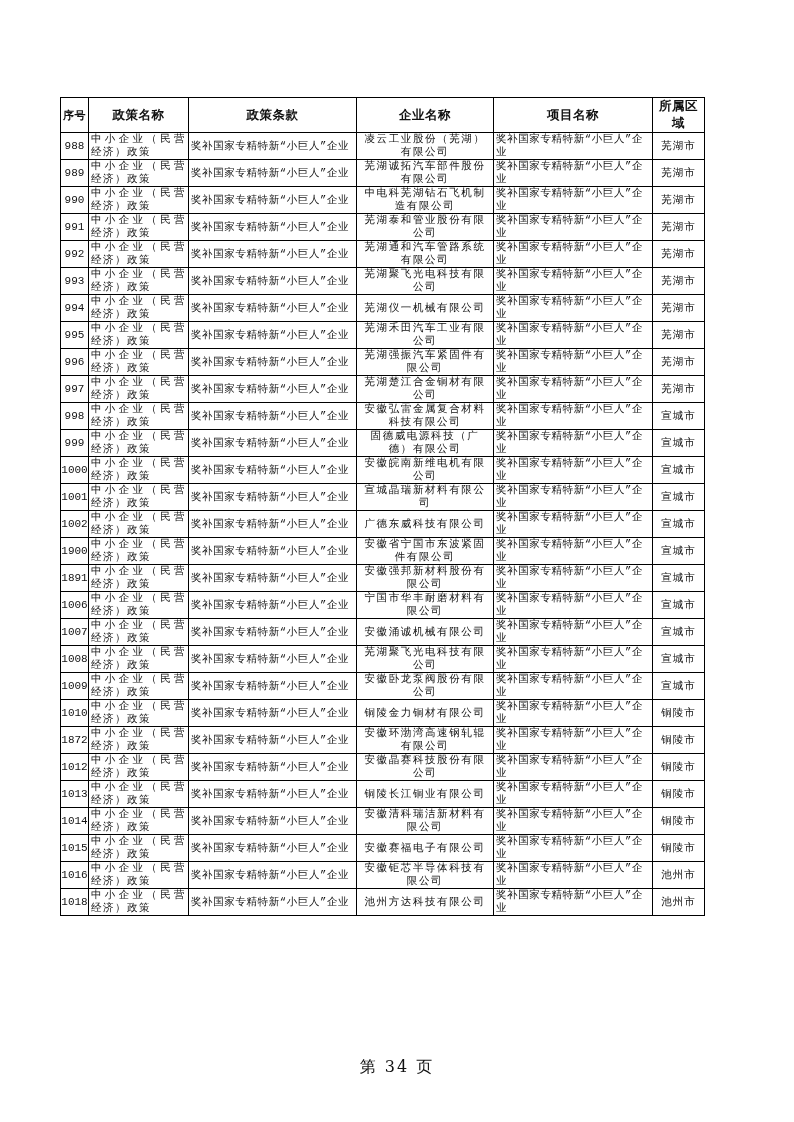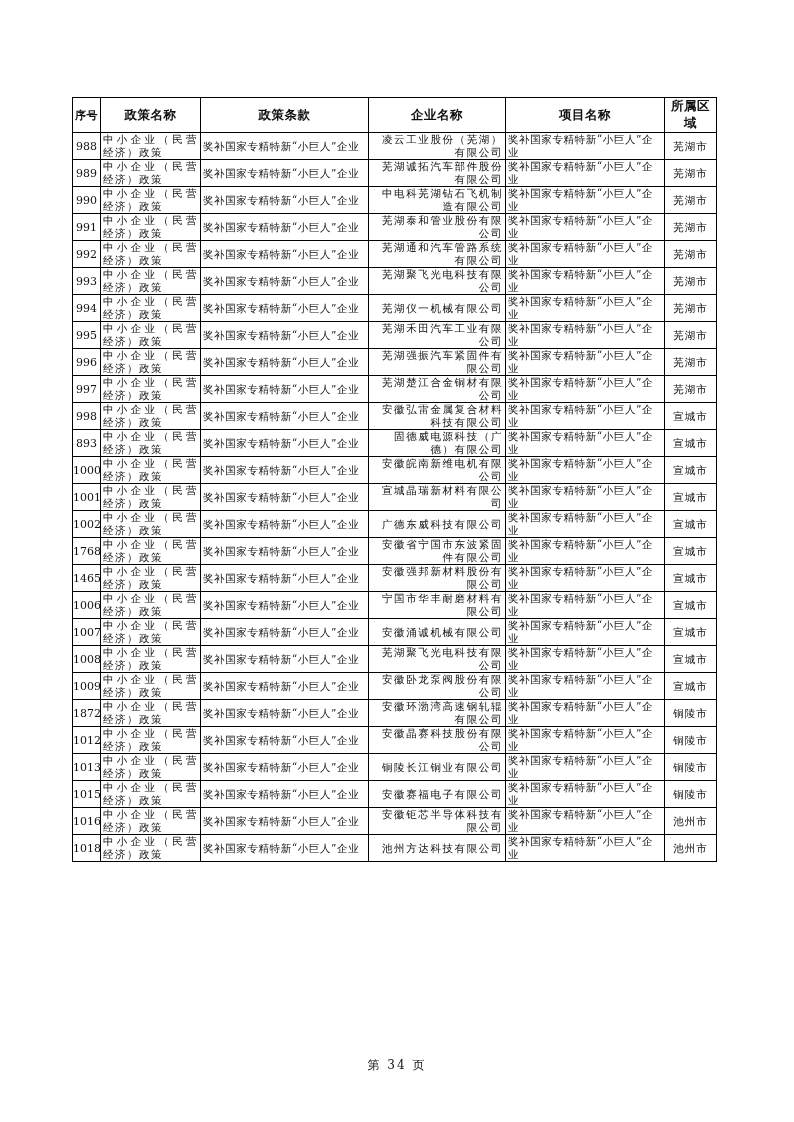--- a/index.html
+++ b/index.html
@@ -2,24 +2,25 @@
 <html><head>
 <meta charset="utf-8">
 <style>
   html, body { margin: 0; padding: 0; background: #ffffff; }
   body {
     width: 794px; height: 1122px; position: relative; overflow: hidden;
     font-family: "DejaVu Serif", "Liberation Serif", serif;
     color: #111111;
   }
   .page-table {
-    position: absolute; left: 72px; top: 97px;
+    position: absolute; left: 60px; top: 97px;
     border-collapse: collapse;
     table-layout: fixed;
     width: 516px;
+    font-family: Liberation Mono, monospace;
   }
   .page-table td, .page-table th {
     border: 1.6px solid #000000;
     padding: 0 2px;
     overflow: hidden;
     vertical-align: middle;
   }
   .page-table th {
     height: 31px;
     font-size: 12.5px;
@@ -28,27 +29,27 @@
     letter-spacing: 0.5px;
   }
   .page-table td {
     height: 26px;
     font-size: 10.5px;
     line-height: 13px;
   }
   .c-no { width: 27px; text-align: center; font-size: 11px !important; padding: 0 !important; }
   .c-policy { width: 95px; letter-spacing: 1.5px; text-align: justify; }
   .c-clause { width: 163px; white-space: nowrap; letter-spacing: 0.6px; }
-  .c-company { width: 132px; letter-spacing: 1.6px; text-align: right; }
+  .c-company { width: 132px; letter-spacing: 1.6px; text-align: center; }
   .c-project { width: 154px; letter-spacing: 0.6px; }
   .c-region { width: 51px; text-align: center; letter-spacing: 1px; padding: 0 !important; }
   .wrap2 { display: block; max-height: 26px; overflow: hidden; word-break: break-all; }
   .footer {
     position: absolute; left: 0; width: 794px; top: 1057px;
-    text-align: center; font-size: 12px; letter-spacing: 2px;
+    text-align: center; font-size: 16px; letter-spacing: 2px;
   }
 </style>
 </head>
 <body>
 
 <table class="page-table">
   <thead>
     <tr>
       <th class="c-no">序号</th>
       <th class="c-policy">政策名称</th>
@@ -207,21 +208,21 @@
         <td class="c-clause">奖补国家专精特新“小巨人”企业</td>
         <td class="c-company">
           <span class="wrap2">安徽弘雷金属复合材料科技有限公司</span>
         </td>
         <td class="c-project">
           <span class="wrap2">奖补国家专精特新“小巨人”企业</span>
         </td>
         <td class="c-region">宣城市</td>
       </tr>
       <tr>
-        <td class="c-no">893</td>
+        <td class="c-no">999</td>
         <td class="c-policy">
           <span class="wrap2">中小企业（民营经济）政策</span>
         </td>
         <td class="c-clause">奖补国家专精特新“小巨人”企业</td>
         <td class="c-company">
           <span class="wrap2">固德威电源科技（广德）有限公司</span>
         </td>
         <td class="c-project">
           <span class="wrap2">奖补国家专精特新“小巨人”企业</span>
         </td>
@@ -263,35 +264,35 @@
         <td class="c-clause">奖补国家专精特新“小巨人”企业</td>
         <td class="c-company">
           <span class="wrap2">广德东威科技有限公司</span>
         </td>
         <td class="c-project">
           <span class="wrap2">奖补国家专精特新“小巨人”企业</span>
         </td>
         <td class="c-region">宣城市</td>
       </tr>
       <tr>
-        <td class="c-no">1768</td>
+        <td class="c-no">1900</td>
         <td class="c-policy">
           <span class="wrap2">中小企业（民营经济）政策</span>
         </td>
         <td class="c-clause">奖补国家专精特新“小巨人”企业</td>
         <td class="c-company">
           <span class="wrap2">安徽省宁国市东波紧固件有限公司</span>
         </td>
         <td class="c-project">
           <span class="wrap2">奖补国家专精特新“小巨人”企业</span>
         </td>
         <td class="c-region">宣城市</td>
       </tr>
       <tr>
-        <td class="c-no">1465</td>
+        <td class="c-no">1891</td>
         <td class="c-policy">
           <span class="wrap2">中小企业（民营经济）政策</span>
         </td>
         <td class="c-clause">奖补国家专精特新“小巨人”企业</td>
         <td class="c-company">
           <span class="wrap2">安徽强邦新材料股份有限公司</span>
         </td>
         <td class="c-project">
           <span class="wrap2">奖补国家专精特新“小巨人”企业</span>
         </td>
@@ -347,20 +348,34 @@
         <td class="c-clause">奖补国家专精特新“小巨人”企业</td>
         <td class="c-company">
           <span class="wrap2">安徽卧龙泵阀股份有限公司</span>
         </td>
         <td class="c-project">
           <span class="wrap2">奖补国家专精特新“小巨人”企业</span>
         </td>
         <td class="c-region">宣城市</td>
       </tr>
       <tr>
+        <td class="c-no">1010</td>
+        <td class="c-policy">
+          <span class="wrap2">中小企业（民营经济）政策</span>
+        </td>
+        <td class="c-clause">奖补国家专精特新“小巨人”企业</td>
+        <td class="c-company">
+          <span class="wrap2">铜陵金力铜材有限公司</span>
+        </td>
+        <td class="c-project">
+          <span class="wrap2">奖补国家专精特新“小巨人”企业</span>
+        </td>
+        <td class="c-region">铜陵市</td>
+      </tr>
+      <tr>
         <td class="c-no">1872</td>
         <td class="c-policy">
           <span class="wrap2">中小企业（民营经济）政策</span>
         </td>
         <td class="c-clause">奖补国家专精特新“小巨人”企业</td>
         <td class="c-company">
           <span class="wrap2">安徽环渤湾高速钢轧辊有限公司</span>
         </td>
         <td class="c-project">
           <span class="wrap2">奖补国家专精特新“小巨人”企业</span>
@@ -382,20 +397,34 @@
         <td class="c-region">铜陵市</td>
       </tr>
       <tr>
         <td class="c-no">1013</td>
         <td class="c-policy">
           <span class="wrap2">中小企业（民营经济）政策</span>
         </td>
         <td class="c-clause">奖补国家专精特新“小巨人”企业</td>
         <td class="c-company">
           <span class="wrap2">铜陵长江铜业有限公司</span>
+        </td>
+        <td class="c-project">
+          <span class="wrap2">奖补国家专精特新“小巨人”企业</span>
+        </td>
+        <td class="c-region">铜陵市</td>
+      </tr>
+      <tr>
+        <td class="c-no">1014</td>
+        <td class="c-policy">
+          <span class="wrap2">中小企业（民营经济）政策</span>
+        </td>
+        <td class="c-clause">奖补国家专精特新“小巨人”企业</td>
+        <td class="c-company">
+          <span class="wrap2">安徽清科瑞洁新材料有限公司</span>
         </td>
         <td class="c-project">
           <span class="wrap2">奖补国家专精特新“小巨人”企业</span>
         </td>
         <td class="c-region">铜陵市</td>
       </tr>
       <tr>
         <td class="c-no">1015</td>
         <td class="c-policy">
           <span class="wrap2">中小企业（民营经济）政策</span>

